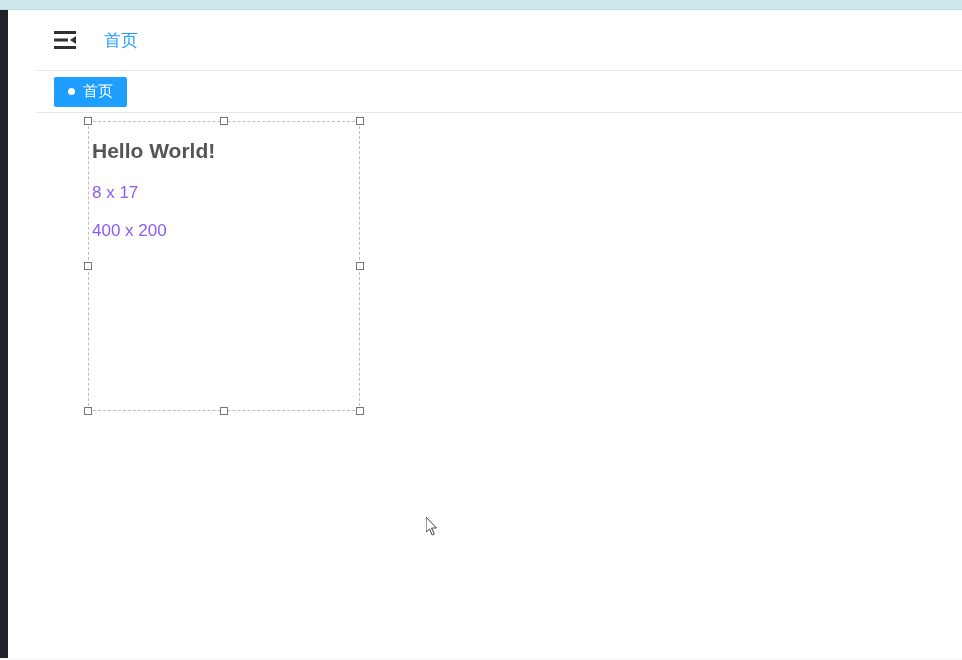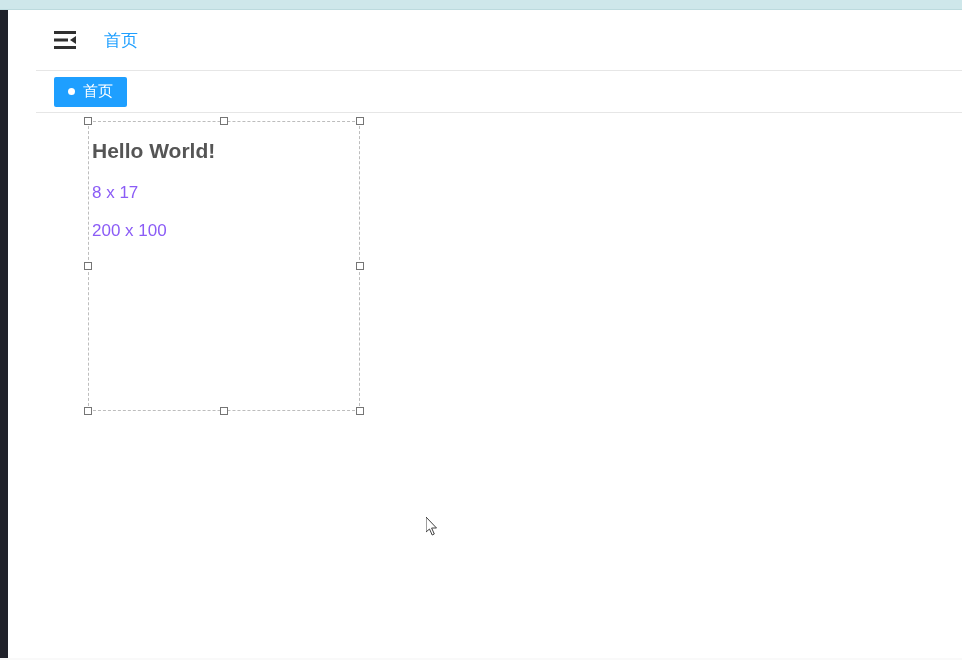--- a/index.html
+++ b/index.html
@@ -171,21 +171,21 @@
       <div class="handle h-tr"></div>
       <div class="handle h-ml"></div>
       <div class="handle h-mr"></div>
       <div class="handle h-bl"></div>
       <div class="handle h-bc"></div>
       <div class="handle h-br"></div>
 
       <div class="widget-content">
         <div class="widget-title">Hello World!</div>
         <div class="info-line">8 x 17</div>
-        <div class="info-line">200 x 100</div>
+        <div class="info-line">400 x 200</div>
       </div>
     </div>
   </div>
 </div>
 
 <div class="bottom-gap"></div>
 
 <div class="cursor">
   <svg viewBox="0 0 14 20">
     <polygon points="0,0 0,15 3.5,12 6.2,18 8.3,17 5.6,11 10.5,11" fill="#ffffff" stroke="#404040" stroke-width="1"></polygon>

